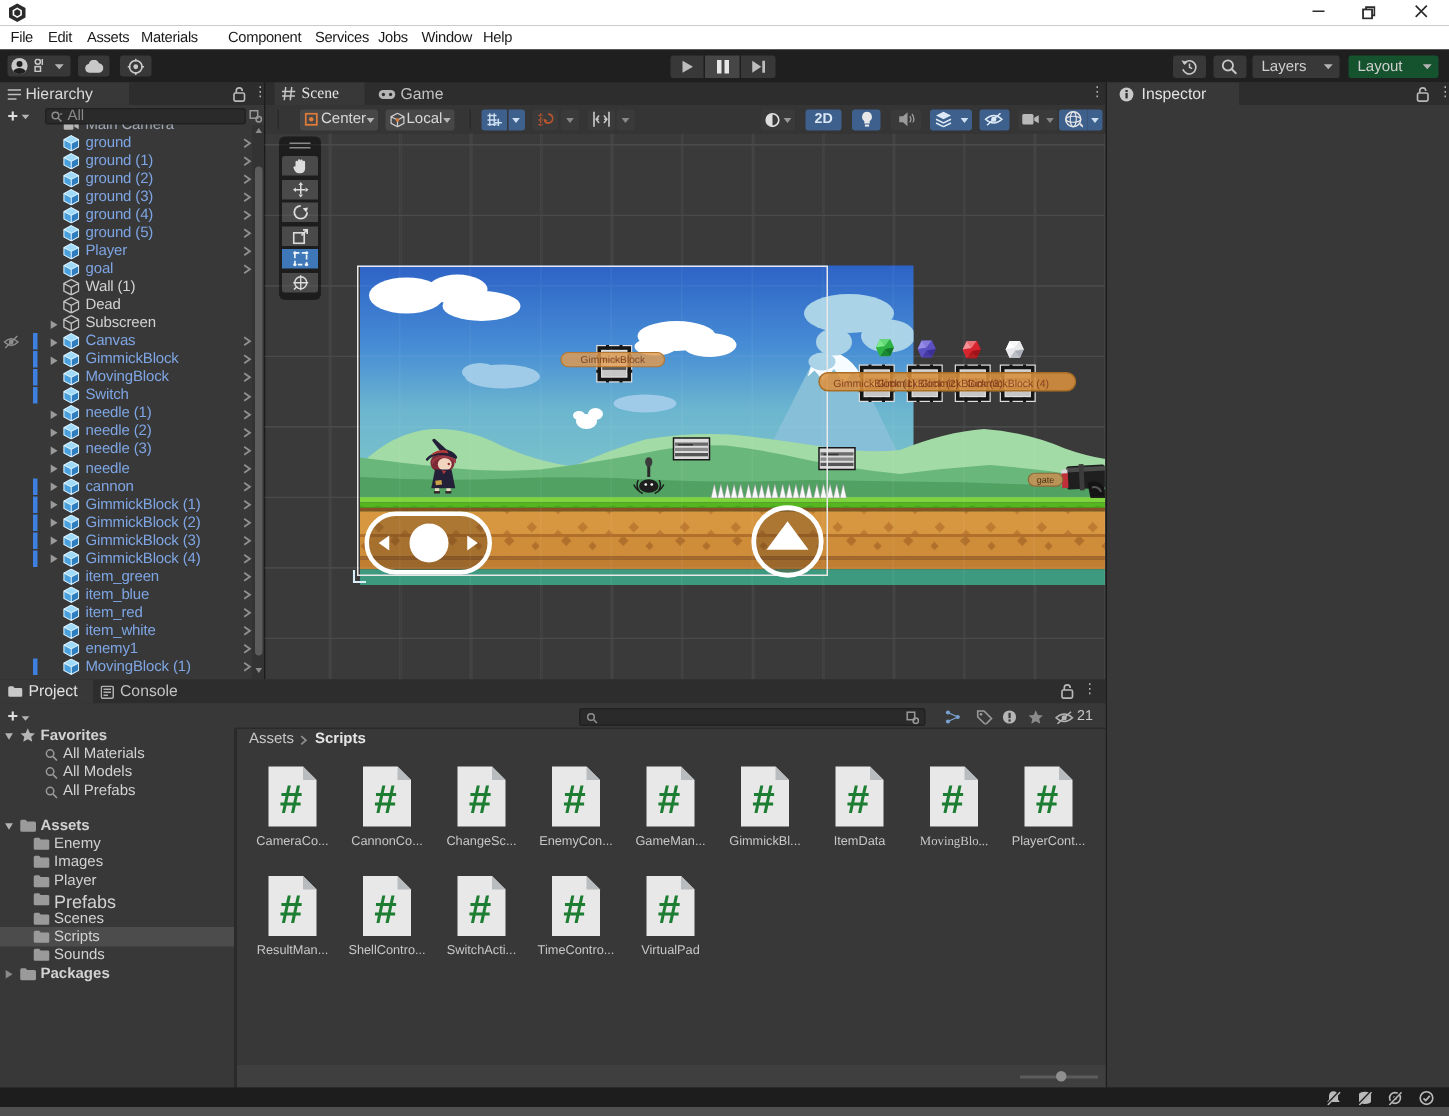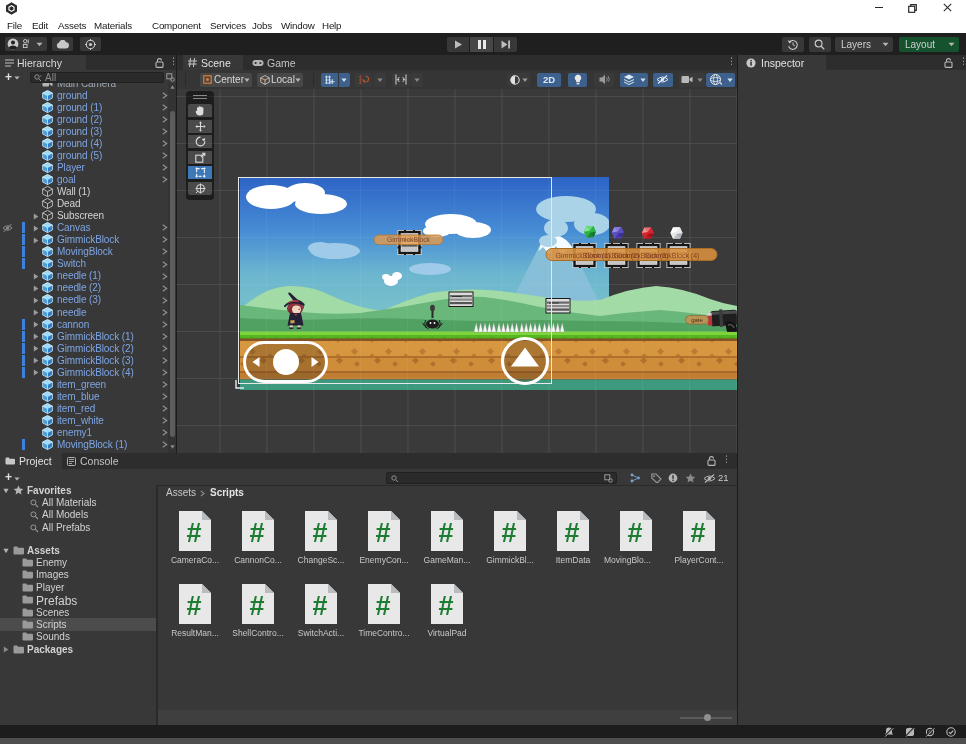--- a/index.html
+++ b/index.html
@@ -543,21 +543,21 @@
  </div>
 </div>
 
 <div class="a" style="left:176px;top:55px;width:561px;height:398px;background:#2d2d2d;border-left:1px solid #1c1c1c;">
 
  <div class="a" style="left:0;top:0;width:561px;height:15px;background:#2d2d2d;">
   <div class="a" style="left:6px;top:0;width:60px;height:15px;background:#383838;"></div>
   <svg class="a" style="left:11px;top:3px" width="9" height="9" viewBox="0 0 9 9">
         <path d="M2.5 0 L1.5 9 M6.5 0 L5.5 9 M0 3 H9 M0 6 H8.6" stroke="#c8c8c8" stroke-width="1"></path>
       </svg>
-  <div class="a" style="left:24px;top:1.5px;font-size:10.5px;color:#e2e2e2;">Scene</div>
+  <div class="a" style="left:24px;top:1.5px;font-size:10.5px;color:#e2e2e2;font-family:Liberation Serif, serif;">Scene</div>
   <svg class="a" style="left:75px;top:4px" width="12" height="8" viewBox="0 0 12 8">
         <rect x="0.5" y="1" width="11" height="6" rx="3" fill="#b5b5b5"></rect>
         <circle cx="3.6" cy="4" r="1.1" fill="#2d2d2d"></circle>
         <circle cx="8.4" cy="4" r="1.1" fill="#2d2d2d"></circle>
       </svg>
   <div class="a" style="left:90px;top:1.5px;font-size:10.5px;color:#c2c2c2;">Game</div>
   <div class="a" style="left:550px;top:1px;color:#b9b9b9;font-size:9px;">⋮</div>
  </div>
 
  <div class="a" style="left:0;top:15px;width:561px;height:19px;background:#353535;">
@@ -1143,21 +1143,21 @@
 <path d="M2 1 H25 L34 10 V41 H2 Z" fill="#e8e8e8"></path>
 <path d="M25 1 L34 10 H25 Z" fill="#b9bcbe"></path>
 <text x="17" y="32" font-size="27" font-weight="bold" fill="#1d7d32" text-anchor="middle" font-family="Liberation Sans">#</text>
 </svg>
 <div class="a" style="left:383px;top:69px;width:64px;text-align:center;font-size:8.5px;color:#c8c8c8;white-space:nowrap;">ItemData</div>
       <svg class="a" style="left:460px;top:24px" width="36" height="42" viewBox="0 0 36 42">
 <path d="M2 1 H25 L34 10 V41 H2 Z" fill="#e8e8e8"></path>
 <path d="M25 1 L34 10 H25 Z" fill="#b9bcbe"></path>
 <text x="17" y="32" font-size="27" font-weight="bold" fill="#1d7d32" text-anchor="middle" font-family="Liberation Sans">#</text>
 </svg>
-<div class="a" style="left:446px;top:69px;width:64px;text-align:left;font-size:8.5px;color:#c8c8c8;white-space:nowrap;">MovingBlo...</div>
+<div class="a" style="left:446px;top:69px;width:64px;text-align:center;font-size:8.5px;color:#c8c8c8;white-space:nowrap;font-family:Liberation Serif, serif;">MovingBlo...</div>
       <svg class="a" style="left:523px;top:24px" width="36" height="42" viewBox="0 0 36 42">
 <path d="M2 1 H25 L34 10 V41 H2 Z" fill="#e8e8e8"></path>
 <path d="M25 1 L34 10 H25 Z" fill="#b9bcbe"></path>
 <text x="17" y="32" font-size="27" font-weight="bold" fill="#1d7d32" text-anchor="middle" font-family="Liberation Sans">#</text>
 </svg>
 <div class="a" style="left:509px;top:69px;width:64px;text-align:center;font-size:8.5px;color:#c8c8c8;white-space:nowrap;">PlayerCont...</div>
       <svg class="a" style="left:19px;top:97px" width="36" height="42" viewBox="0 0 36 42">
 <path d="M2 1 H25 L34 10 V41 H2 Z" fill="#e8e8e8"></path>
 <path d="M25 1 L34 10 H25 Z" fill="#b9bcbe"></path>
 <text x="17" y="32" font-size="27" font-weight="bold" fill="#1d7d32" text-anchor="middle" font-family="Liberation Sans">#</text>

